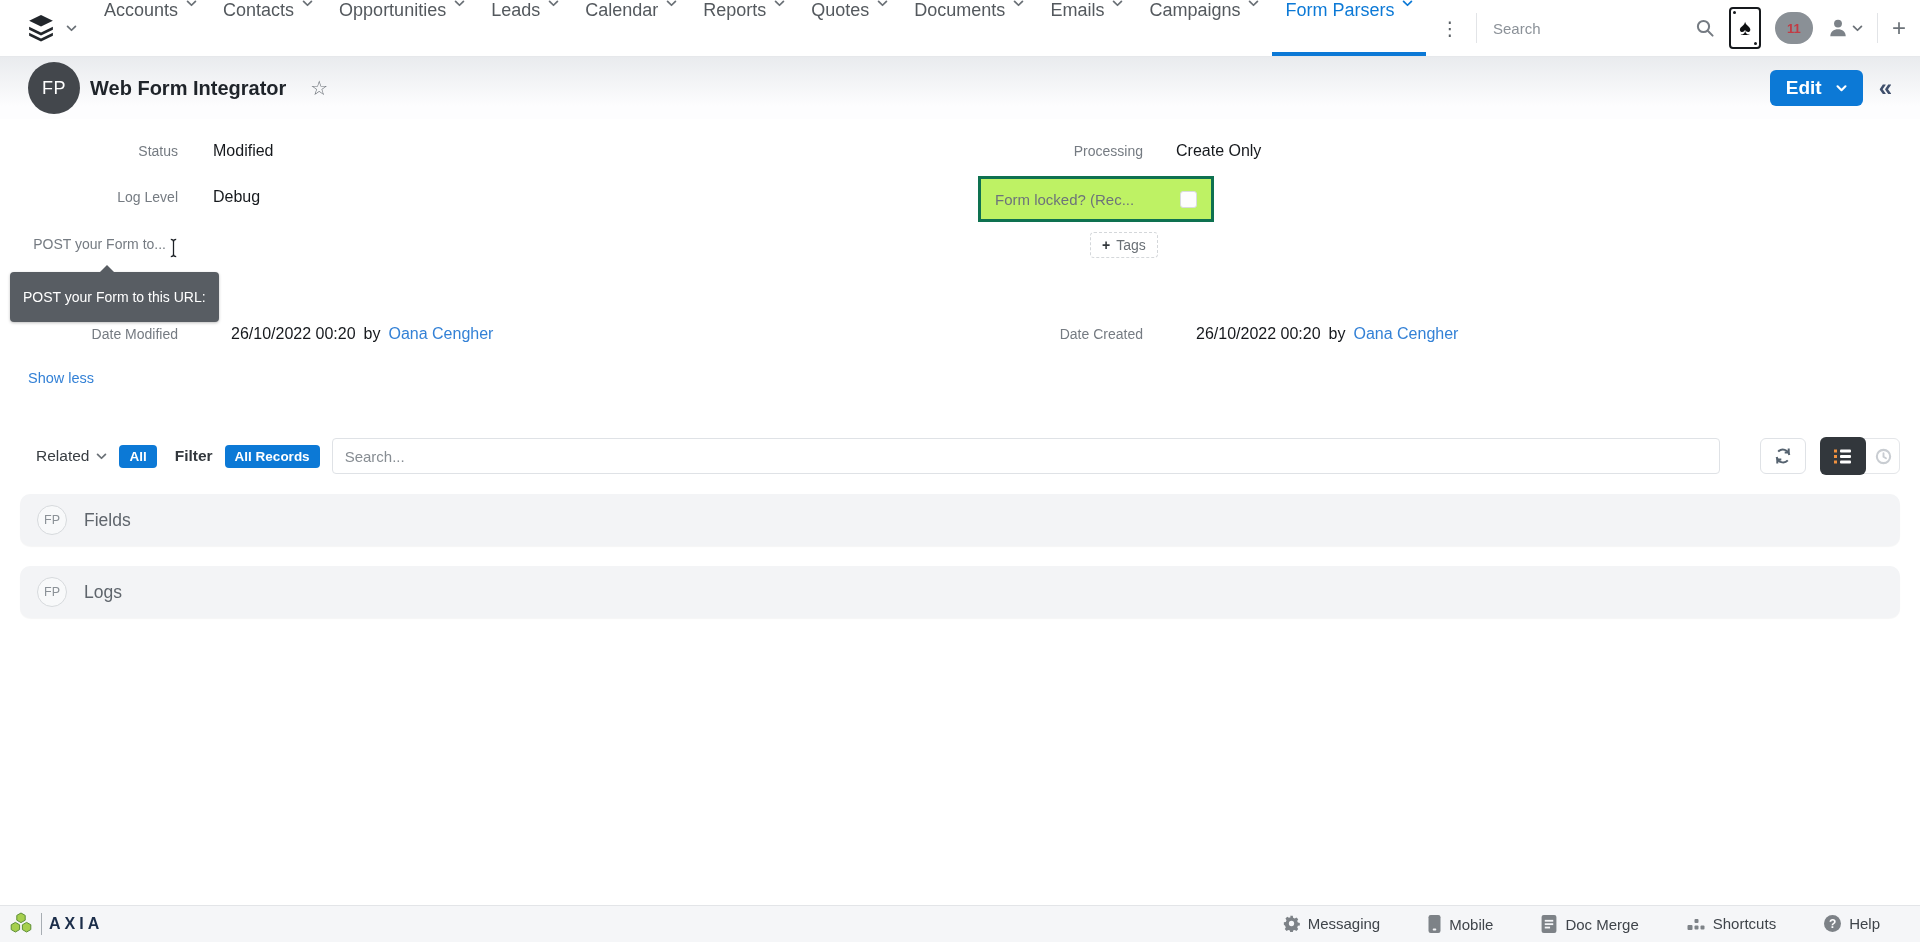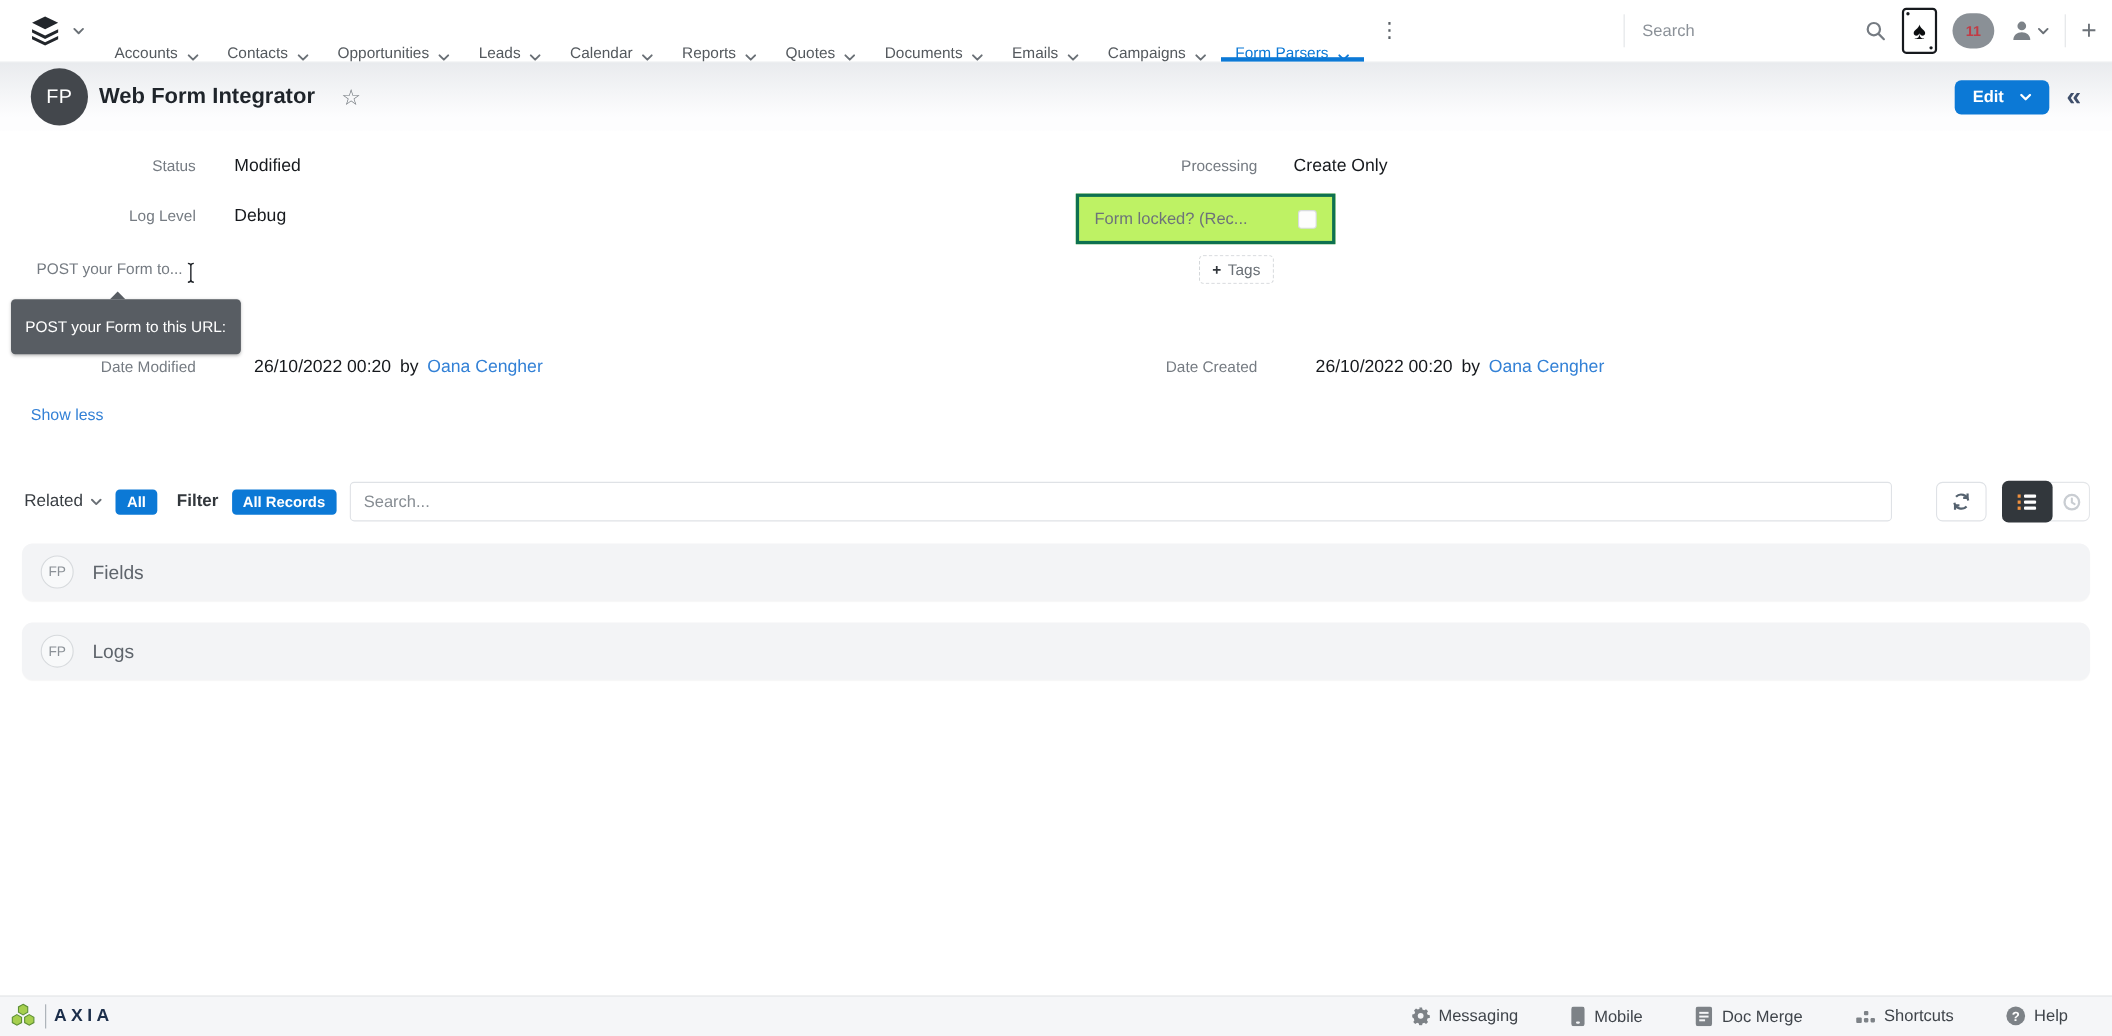--- a/index.html
+++ b/index.html
@@ -10,21 +10,21 @@
   html,body{margin:0;padding:0}
   body{font-family:"Liberation Sans","DejaVu Sans",sans-serif;background:#fff}
   .page{position:relative;width:1920px;height:942px;overflow:hidden;background:#fff}
 
   
   .topbar{height:57px;border-bottom:1px solid #e6e8eb;display:flex;align-items:stretch;padding-left:26px;background:#fff}
   .logo-group{display:flex;align-items:center;gap:10px;padding-right:14px;cursor:pointer}
   .logo-svg{width:30px;height:30px;fill:#22262b}
   .chev{width:11px;height:7px;stroke:#6a7076;stroke-width:2;fill:none;stroke-linecap:round;stroke-linejoin:round;flex:0 0 auto}
   .main-nav{display:flex;align-items:stretch}
-  .nav-item{position:relative;display:flex;align-items:flex-end;gap:8px;padding:0 13px;cursor:pointer;font-size:14px;color:var(--nav-text)}
+  .nav-item{position:relative;display:flex;align-items:flex-start;gap:8px;padding:0 13px;cursor:pointer;font-size:18px;color:var(--nav-text)}
   .nav-item.active{color:var(--accent)}
   .nav-item.active .chev{stroke:var(--accent)}
   .nav-item.active::after{content:"";position:absolute;left:0;right:0;bottom:0;height:4px;background:var(--accent)}
   .kebab{display:flex;align-items:center;padding:0 14px;color:#5a6066;font-size:19px;cursor:pointer}
   .topbar-right{margin-left:auto;display:flex;align-items:center;gap:14px;padding-right:14px}
   .v-divider{width:1px;height:30px;background:#e2e4e7}
   .top-search{border:none;outline:none;font-size:15px;width:190px;color:#33383d;font-family:inherit}
   .top-search::placeholder{color:#8b9198}
   .icon-btn{display:flex;align-items:center;justify-content:center;cursor:pointer}
   .spade-card{position:relative;width:32px;height:42px;border:2px solid #16191d;border-radius:4px;background:#fff;display:flex;align-items:center;justify-content:center;font-size:22px;color:#0c0e10;cursor:pointer}
@@ -34,21 +34,21 @@
   .notif-badge{width:38px;height:32px;border-radius:16px;background:#8a9096;display:flex;align-items:center;justify-content:center;color:#c23b45;font-weight:bold;font-size:13px;cursor:pointer}
   .user-menu{display:flex;align-items:center;gap:3px;cursor:pointer}
   .plus-icon{font-size:24px;color:#6d7artifact;color:#6d7379;font-weight:300;cursor:pointer;line-height:1}
 
   
   .record-header{height:62px;display:flex;align-items:center;padding:0 28px;background:linear-gradient(#e9ebee,#fdfdfe 80%)}
   .avatar{width:52px;height:52px;border-radius:50%;background:#43474c;color:#fff;display:flex;align-items:center;justify-content:center;font-size:18px;letter-spacing:.5px}
   .record-title{margin-left:10px;font-size:20px;font-weight:bold;color:#1f242a}
   .star{margin-left:24px;font-size:20px;color:#6e747a;cursor:pointer}
   .header-actions{margin-left:auto;display:flex;align-items:center;gap:16px}
-  .edit-btn{background:var(--accent);color:#fff;border:none;border-radius:6px;padding:7px 16px;font-size:15px;font-weight:bold;display:flex;align-items:center;gap:14px;cursor:pointer;font-family:inherit}
+  .edit-btn{background:var(--accent);color:#fff;border:none;border-radius:6px;padding:7px 16px;font-size:19px;font-weight:bold;display:flex;align-items:center;gap:14px;cursor:pointer;font-family:inherit}
   .edit-btn .chev{stroke:#fff;stroke-width:2.4}
   .collapse-icon{font-size:24px;color:#3f4f6b;cursor:pointer;line-height:1;font-weight:bold}
 
   
   .details{position:relative;height:311px;background:#fff}
   .drow{position:absolute;display:flex;align-items:baseline}
   .drow .lbl{width:150px;text-align:right;font-size:14px;color:var(--label)}
   .drow .val{margin-left:35px;font-size:16px;color:var(--value)}
   .drow.right-col{left:978px}
   .drow.right-col .lbl{width:165px}
@@ -59,21 +59,21 @@
   .green-box .lbl{margin-left:14px;font-size:15px;color:#6d737a;white-space:nowrap}
   .checkbox{margin-left:auto;margin-right:14px;width:17px;height:17px;border:1.5px solid #d8dbde;border-radius:3px;background:#fdfdfd;cursor:pointer}
   .tags-btn{position:absolute;left:1090px;top:113px;border:1.5px dashed #d4d7da;border-radius:4px;padding:4px 11px;font-size:14px;color:#6a7076;background:#fff;cursor:pointer;display:flex;gap:6px;align-items:center}
   .tags-btn .plus{color:#32373c;font-weight:bold}
   .tooltip{position:absolute;left:10px;top:153px;background:#585d63;color:#fff;font-size:14px;padding:17px 13px;border-radius:4px;white-space:nowrap;box-shadow:0 1px 3px rgba(0,0,0,.25)}
   .tooltip::before{content:"";position:absolute;top:-7px;left:90px;border-left:7px solid transparent;border-right:7px solid transparent;border-bottom:7px solid #585d63}
   .date-val{display:flex;align-items:baseline;gap:8px;margin-left:53px;font-size:16px;color:var(--value)}
   .show-less{position:absolute;left:28px;top:251px;font-size:14.5px;color:var(--link);cursor:pointer}
 
   
-  .related-bar{margin:0 20px 0 22px;height:52px;display:flex;align-items:center;gap:12px}
+  .related-bar{margin:0 20px 0 36px;height:52px;display:flex;align-items:center;gap:12px}
   .related-toggle{display:flex;align-items:center;gap:7px;font-size:15.5px;color:#383d42;font-weight:500;cursor:pointer}
   .pill{background:var(--accent);color:#fff;font-size:13.5px;font-weight:bold;border-radius:4px;padding:4px 10px;cursor:pointer;white-space:nowrap}
   .filter-label{font-size:15.5px;font-weight:bold;color:#32373c;margin-left:6px}
   .related-search{flex:1;height:36px;border:1px solid #dfe2e6;border-radius:4px;padding:0 12px;font-size:15px;outline:none;color:#33383d;margin-right:28px;font-family:inherit}
   .related-search::placeholder{color:#878d93}
   .sq-btn{width:46px;height:36px;border:1px solid #dfe2e6;background:#fff;border-radius:6px;display:flex;align-items:center;justify-content:center;cursor:pointer}
   .toggle-group{display:flex;margin-left:2px}
   .toggle-dark{width:46px;height:38px;background:#32373c;border-radius:6px;display:flex;align-items:center;justify-content:center;cursor:pointer;z-index:1}
   .toggle-light{width:40px;height:36px;margin-top:1px;background:#fff;border:1px solid #e4e6e9;border-radius:0 6px 6px 0;margin-left:-6px;display:flex;align-items:center;justify-content:center;padding-left:6px;cursor:pointer}
 

